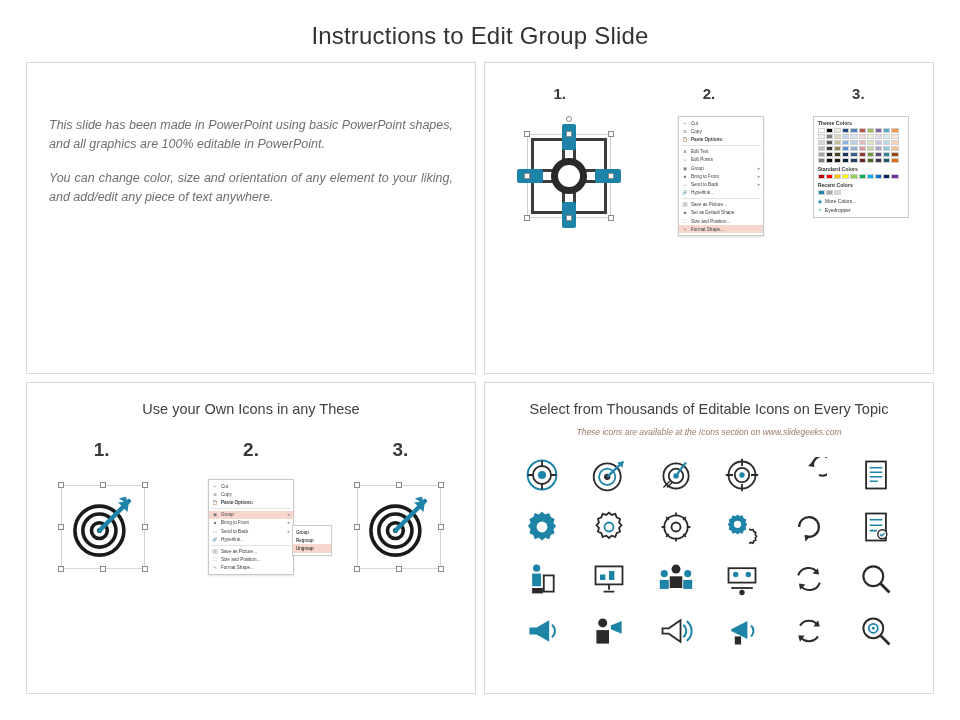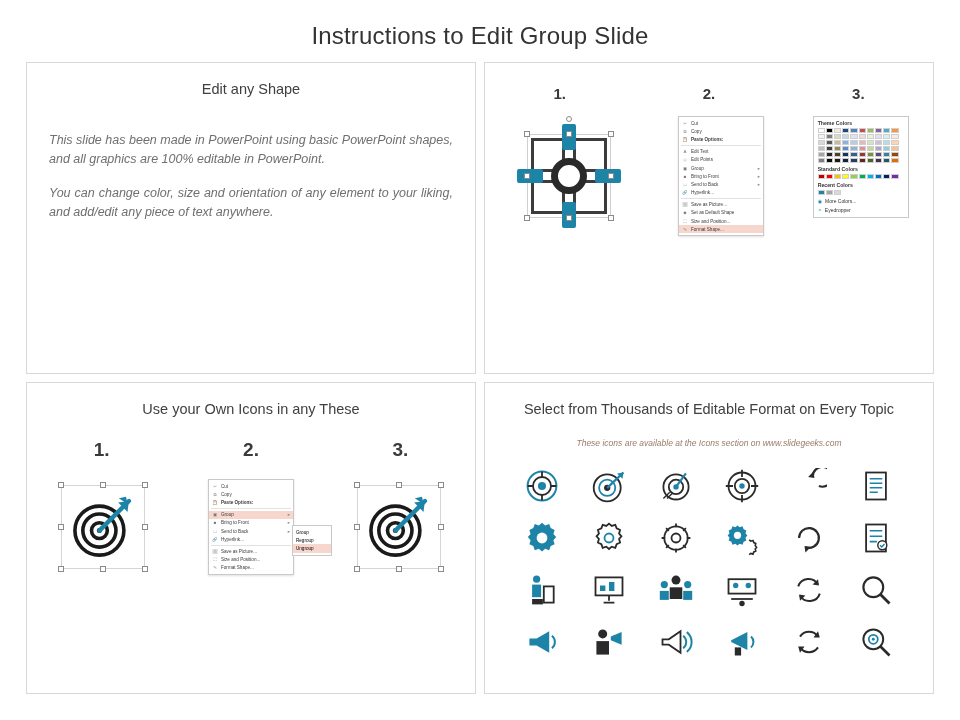--- a/index.html
+++ b/index.html
@@ -47,33 +47,33 @@
     text-align: center;
     font-size: 14.5px;
     color: #404040;
     margin-top: 18px;
     font-weight: normal;
   }
   .panel-sub {
     text-align: center;
     font-size: 8.5px;
     color: #9a7b6a;
-    margin-top: 21px;
+    margin-top: 10px;
     font-style: italic;
   }
   
   .para {
     font-size: 12.5px;
     color: #6f6f6f;
     font-style: italic;
     line-height: 1.55;
     margin: 0 22px;
     text-align: justify;
   }
-  .para.first { margin-top: 34px; }
+  .para.first { margin-top: 53px; }
   .para.second { margin-top: 14px; }
 
   
   .numrow {
     display: flex;
     justify-content: space-around;
     margin-top: 22px;
   }
   .numrow .num {
     font-size: 15px;
@@ -203,21 +203,20 @@
 </head>
 <body>
 
 <div class="slide">
 
   <div class="slide-title">Instructions to Edit Group Slide</div>
 
   <div class="grid">
 
     <div class="panel">
-      <div class="panel-title">Edit any Shape</div>
       <div class="para first">This slide has been made in PowerPoint using basic PowerPoint shapes, and all graphics are 100% editable in PowerPoint.</div>
       <div class="para second">You can change color, size and orientation of any element to your liking, and add/edit any piece of text anywhere.</div>
     </div>
 
     <div class="panel">
 
       <div class="numrow">
         <div class="num">1.</div>
         <div class="num">2.</div>
         <div class="num">3.</div>
@@ -526,21 +525,21 @@
             <div class="h" style="left:3px;top:87px;"></div>
             <div class="h" style="left:45px;top:87px;"></div>
             <div class="h" style="left:87px;top:87px;"></div>
           </div>
         </div>
 
       </div>
     </div>
 
     <div class="panel">
-      <div class="panel-title">Select from Thousands of Editable Format on Every Topic</div>
+      <div class="panel-title">Select from Thousands of Editable Icons on Every Topic</div>
       <div class="panel-sub">These icons are available  at the Icons section on  www.slidegeeks.com</div>
 
       <div class="icon-grid">
 
         <svg class="ico" viewBox="0 0 40 40">
           <circle cx="20" cy="20" r="16" fill="none" stroke="#1d84a8" stroke-width="2.2"></circle>
           <circle cx="20" cy="20" r="10" fill="none" stroke="#2a2a2a" stroke-width="2"></circle>
           <circle cx="20" cy="20" r="4.5" fill="#1d84a8"></circle>
           <path d="M20 4 v6 M20 30 v6 M4 20 h6 M30 20 h6" stroke="#2a2a2a" stroke-width="2"></path>
         </svg>

